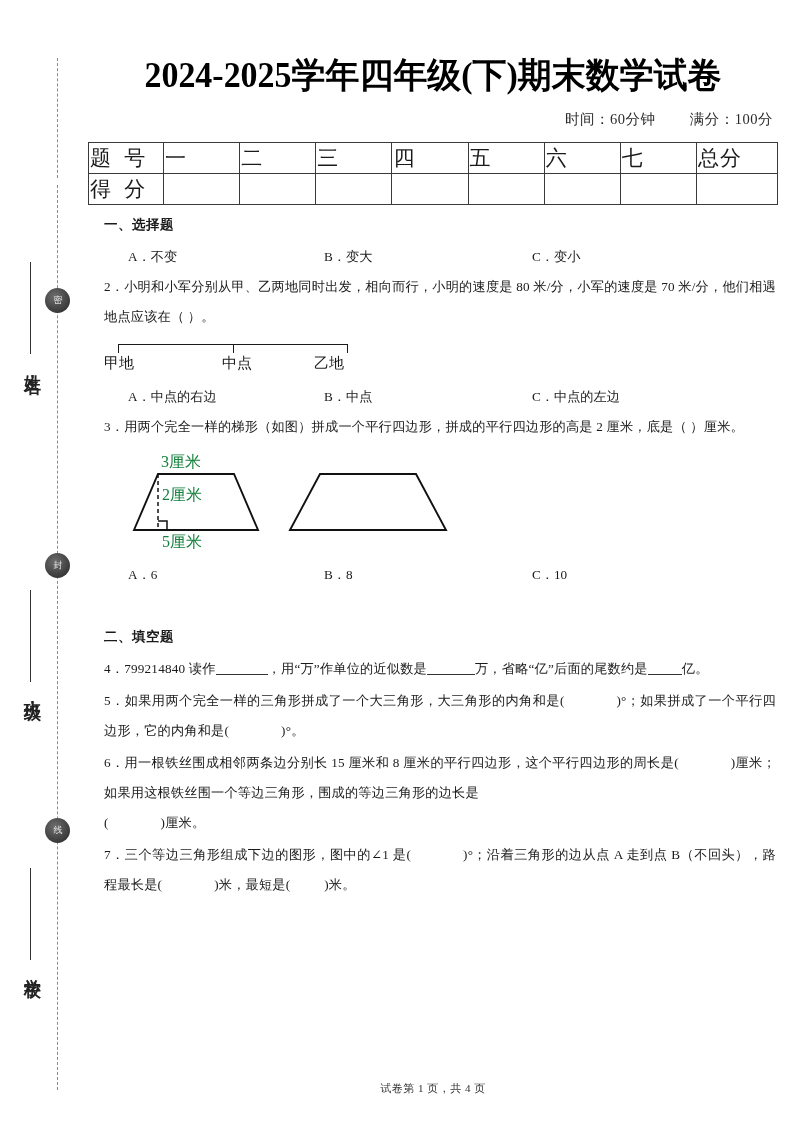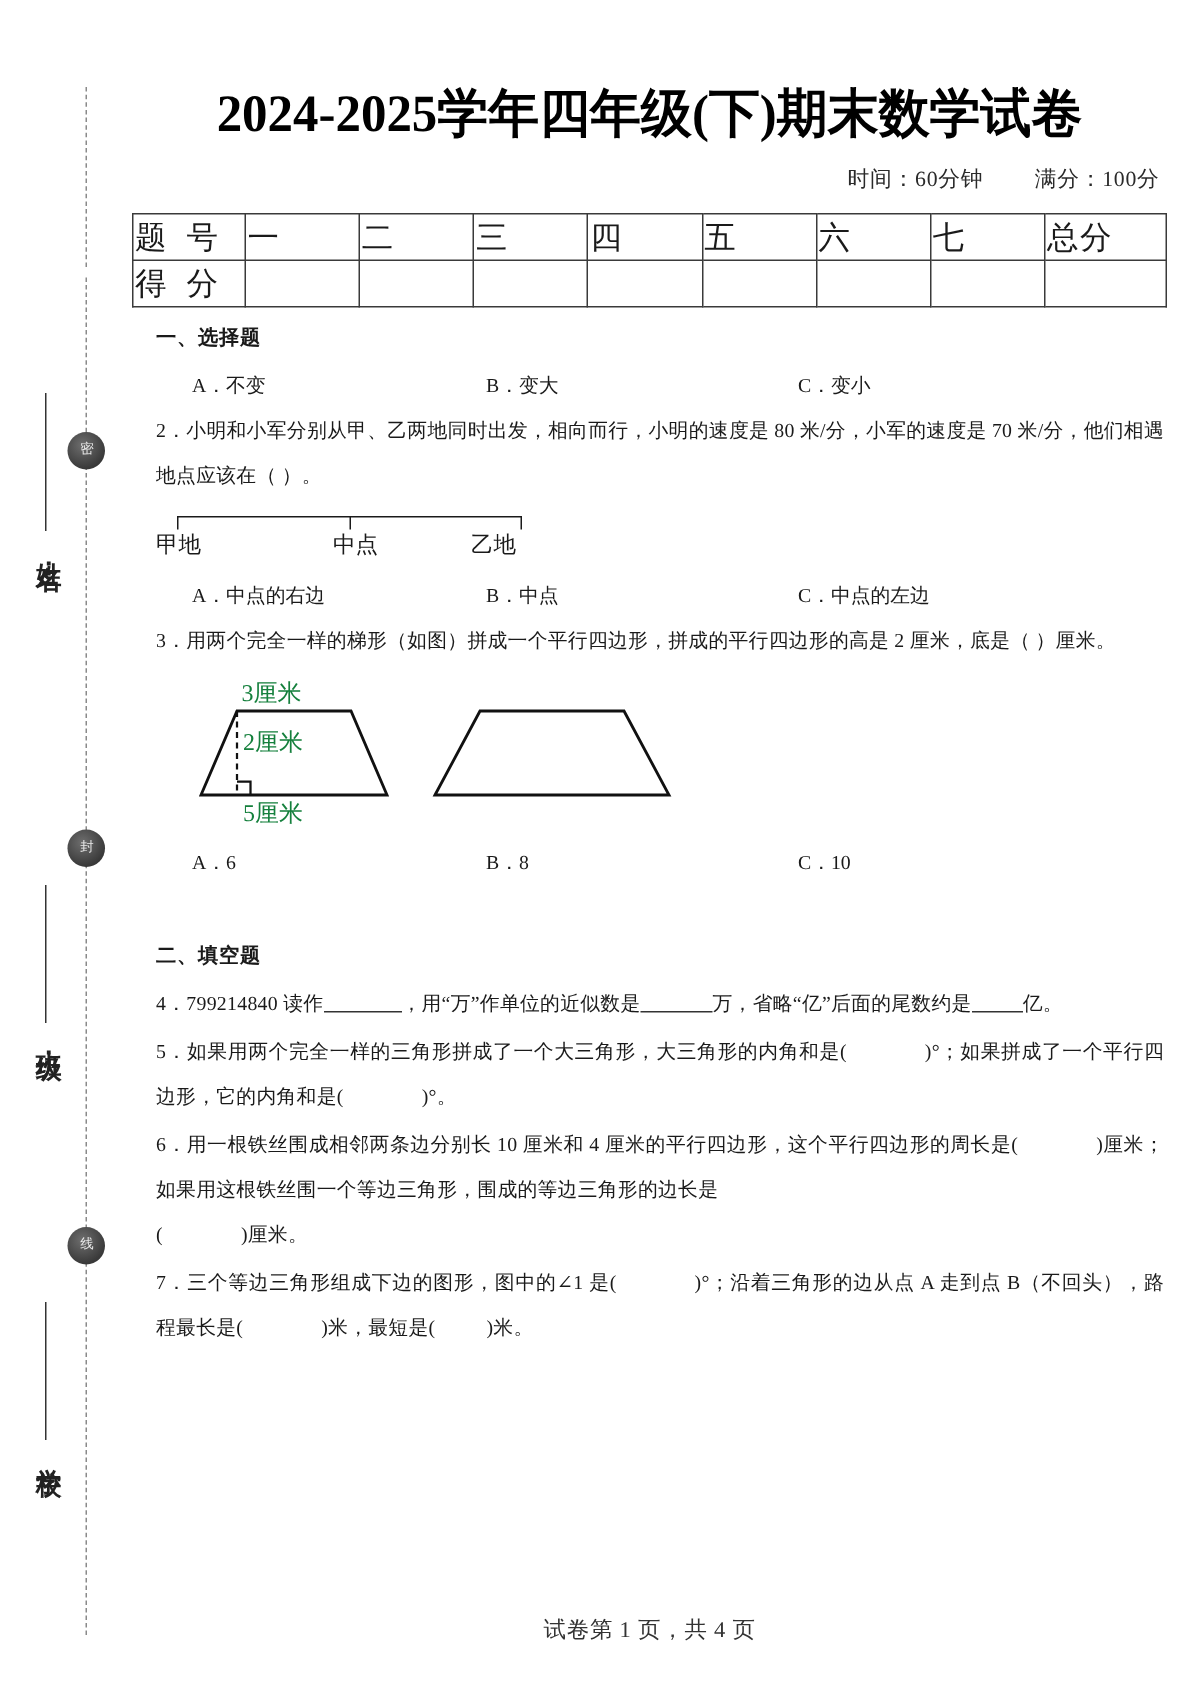--- a/index.html
+++ b/index.html
@@ -227,21 +227,21 @@
   .opts-fig .o1 { width: 196px; }
   .opts-fig .o2 { width: 208px; }
 
   .spacer-lg { height: 34px; }
 
   .footer {
     position: absolute;
     left: 0; bottom: 26px;
     width: 690px;
     text-align: center;
-    font-size: 15px;
+    font-size: 11px;
     color: #333;
     letter-spacing: 0.5px;
   }
 </style>
 </head>
 <body>
 
 <div class="sidebar">
   <div class="seal-dot-top"></div>
   <div class="seal-dotted"></div>
@@ -357,21 +357,21 @@
 
     <div class="q">
       <span>4．</span><span>799214840 读作</span><span class="blank-u" style="width:52px"></span><span>，用“万”作单位的近似数是</span><span class="blank-u" style="width:48px"></span><span>万，省略“亿”后面的尾数约是</span><span class="blank-u" style="width:34px"></span><span>亿。</span>
     </div>
 
     <div class="q">
       <span>5．</span><span>如果用两个完全一样的三角形拼成了一个大三角形，大三角形的内角和是(</span><span class="paren-gap"></span><span>)°；如果拼成了一个平行四边形，它的内角和是(</span><span class="paren-gap"></span><span>)°。</span>
     </div>
 
     <div class="q">
-      <span>6．</span><span>用一根铁丝围成相邻两条边分别长 10 厘米和 4 厘米的平行四边形，这个平行四边形的周长是(</span><span class="paren-gap"></span><span>)厘米；如果用这根铁丝围一个等边三角形，围成的等边三角形的边长是</span><br><span>(</span><span class="paren-gap"></span><span>)厘米。</span>
+      <span>6．</span><span>用一根铁丝围成相邻两条边分别长 15 厘米和 8 厘米的平行四边形，这个平行四边形的周长是(</span><span class="paren-gap"></span><span>)厘米；如果用这根铁丝围一个等边三角形，围成的等边三角形的边长是</span><br><span>(</span><span class="paren-gap"></span><span>)厘米。</span>
     </div>
 
     <div class="q">
       <span>7．</span><span>三个等边三角形组成下边的图形，图中的∠1 是(</span><span class="paren-gap"></span><span>)°；沿着三角形的边从点 A 走到点 B（不回头），路程最长是(</span><span class="paren-gap"></span><span>)米，最短是(</span><span class="paren-gap-sm"></span><span>)米。</span>
     </div>
 
   </div>
 
   <div class="footer">试卷第 1 页，共 4 页</div>
 </div>

